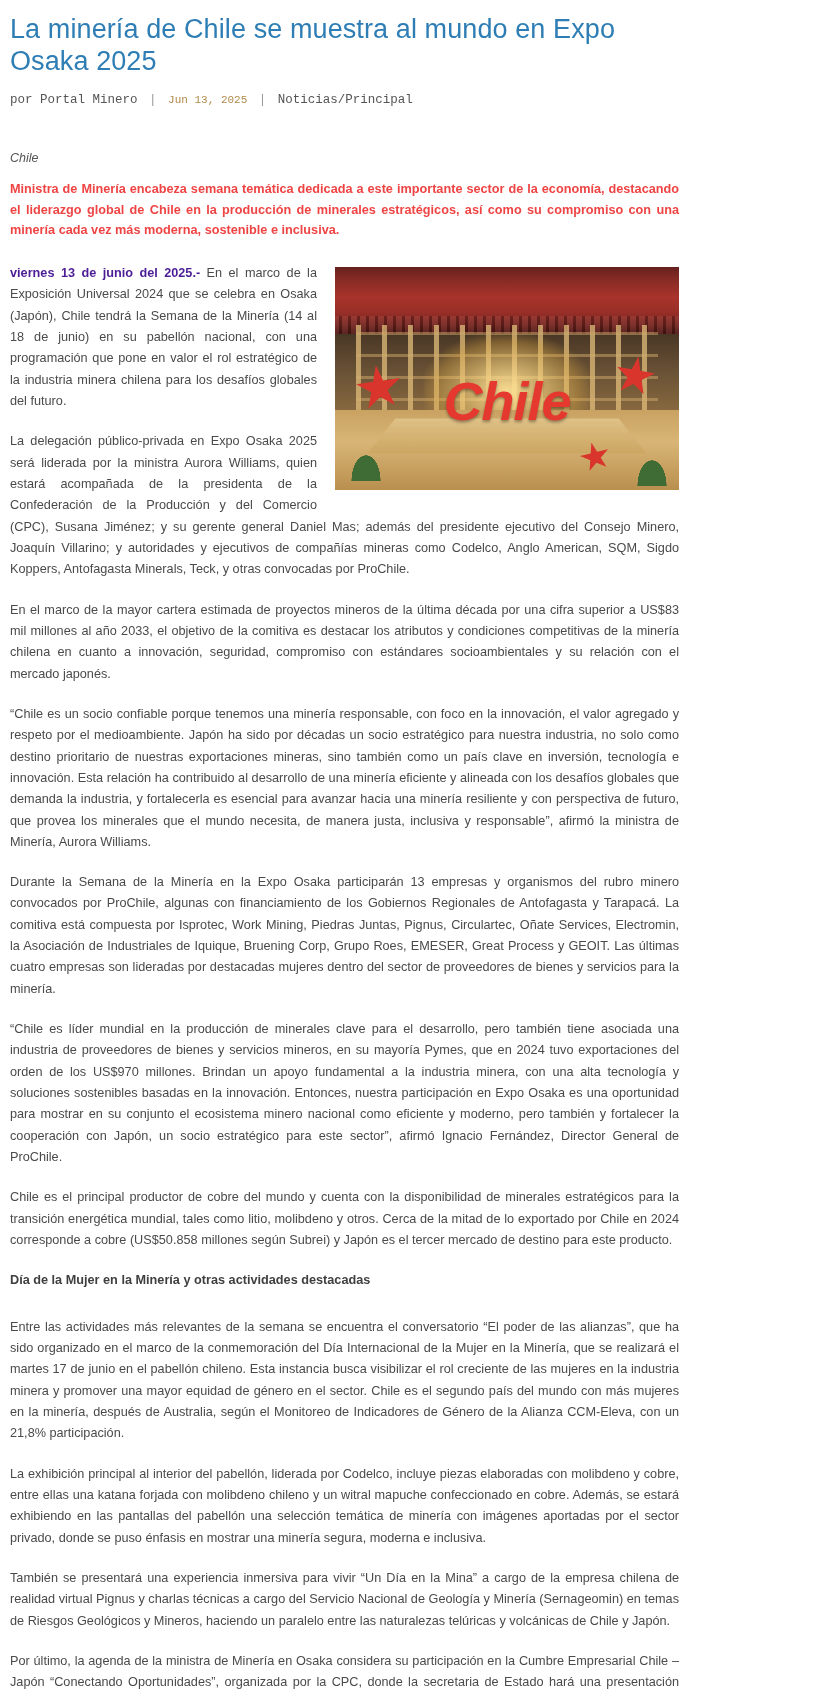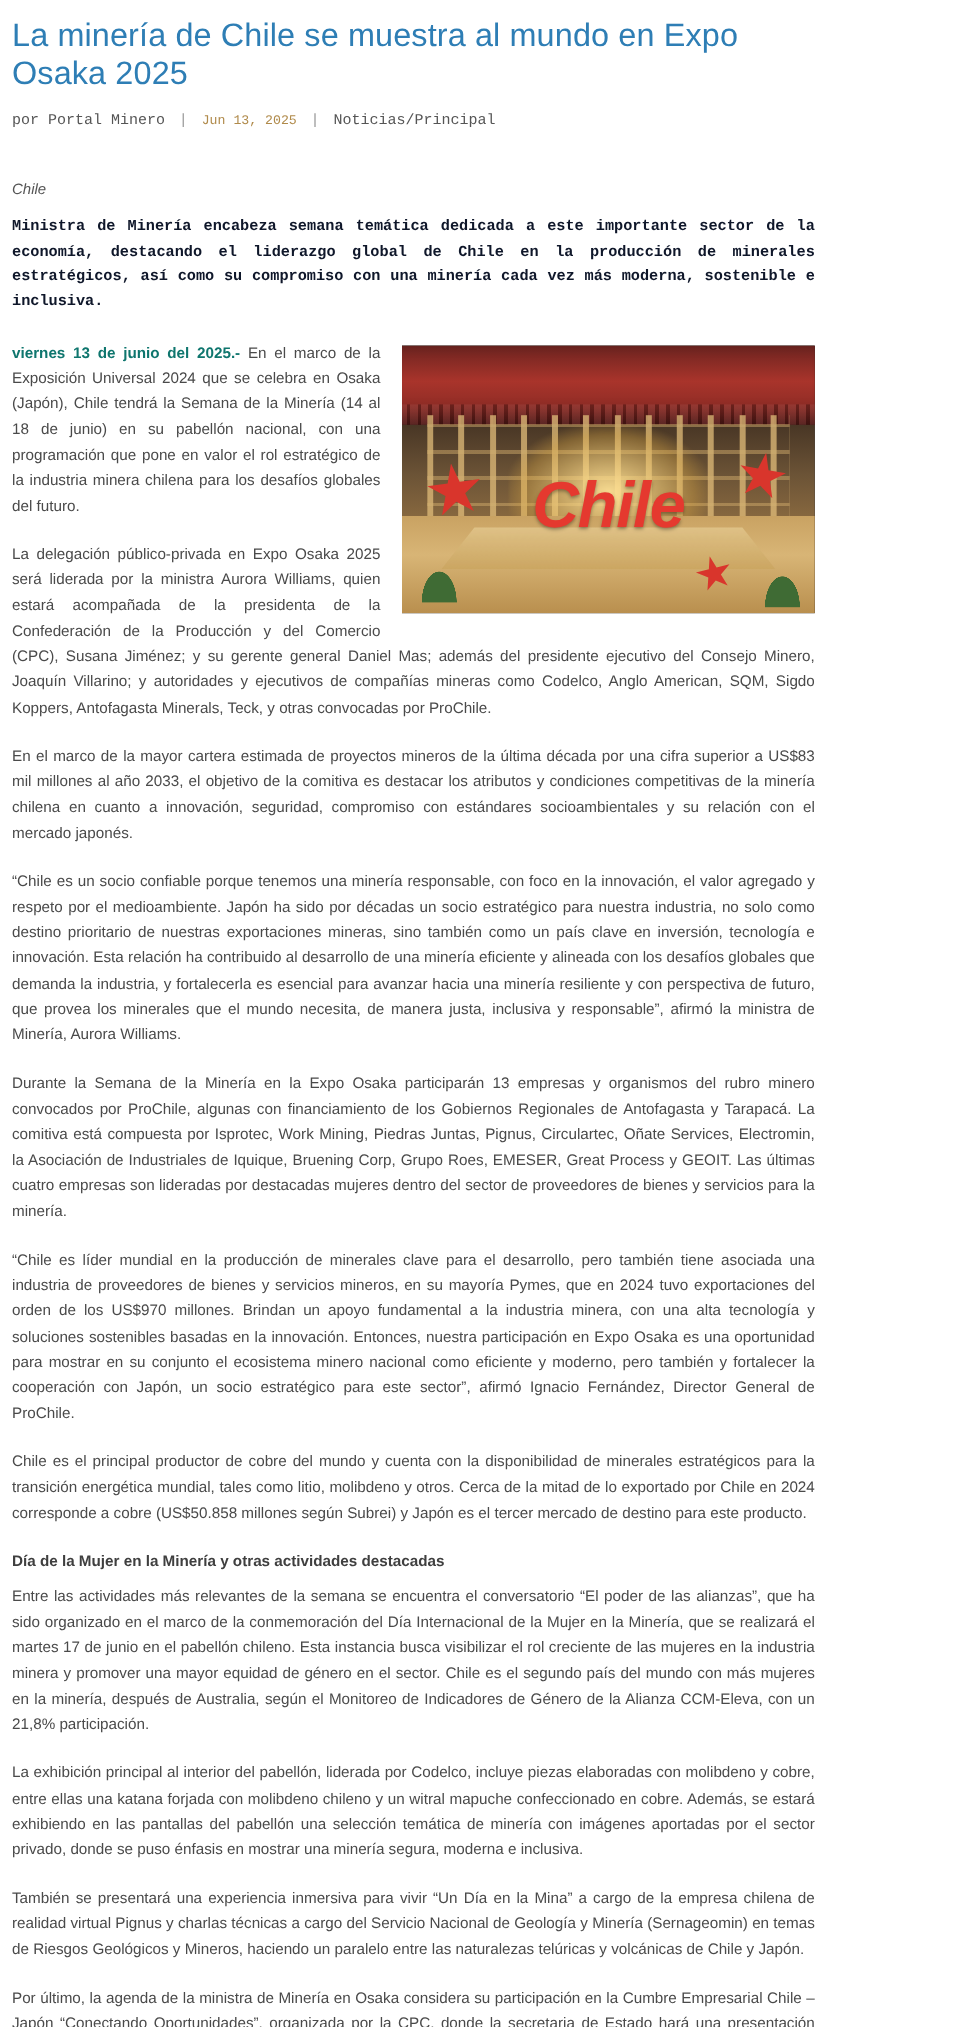--- a/index.html
+++ b/index.html
@@ -42,40 +42,39 @@
   }
   .kicker {
     font-size: 12.5px;
     font-style: italic;
     color: #555555;
     margin: 0 0 14px 0;
   }
   .lead {
     font-size: 12.7px;
     font-weight: bold;
-    color: #0f172a;
+    color: #ef4444;
     line-height: 1.62;
     text-align: justify;
     margin: 0 0 22px 0;
-    font-family: Liberation Mono, monospace;
   }
   p.body {
     font-size: 12.7px;
     line-height: 1.68;
     color: #4a4a4a;
     text-align: justify;
     margin: 0 0 19px 0;
   }
-  p.body b, p.body strong { color: #0f766e; }
+  p.body b, p.body strong { color: #4c1d95; }
   .subhead {
     font-size: 12.7px;
     font-weight: bold;
     color: #3f3f3f;
     line-height: 1.6;
-    margin: 0 0 9px 0;
+    margin: 0 0 26px 0;
   }
   .figure {
     float: right;
     width: 344px;
     height: 223px;
     margin: 4px 0 10px 18px;
     position: relative;
     overflow: hidden;
     background: #1b1410;
     border: 0;

